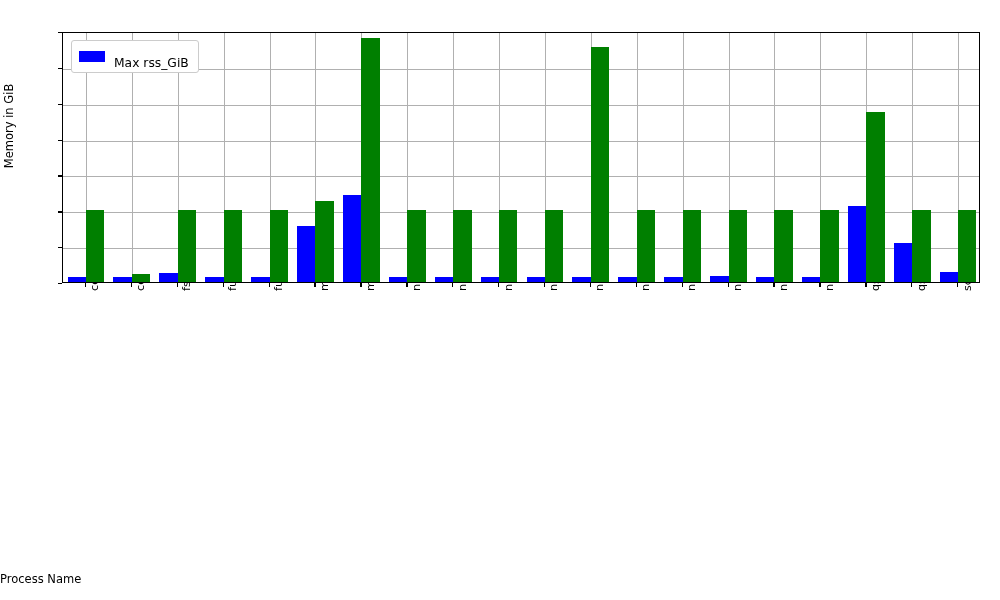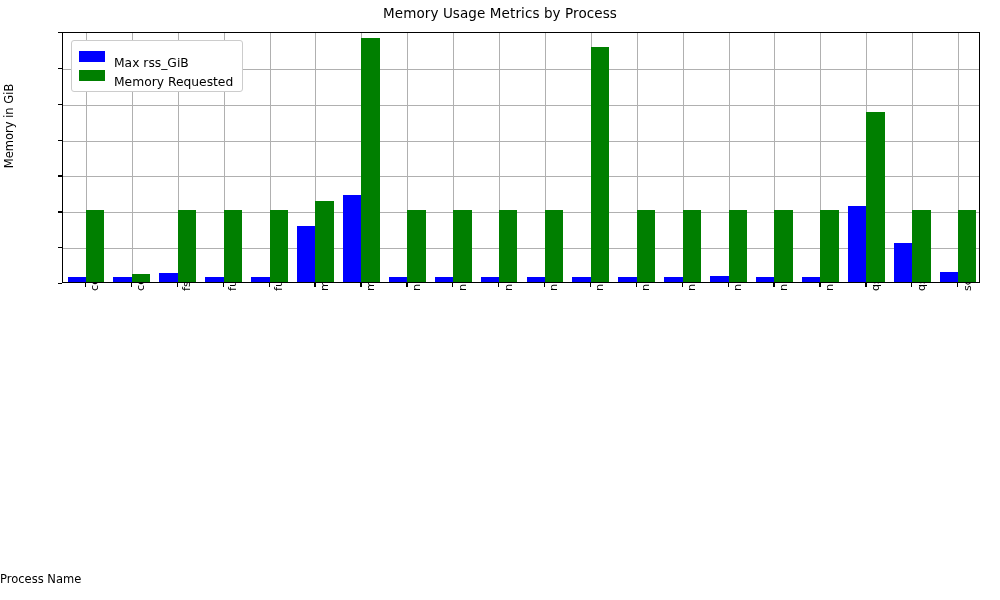--- a/index.html
+++ b/index.html
@@ -53,21 +53,20 @@
   }
   .legend-row{display:flex;align-items:center;height:19px;}
   .legend-swatch{width:26px;height:11px;margin-right:9px;}
   .legend-text{font-size:12.3px;white-space:nowrap;margin-top:13px;}
 </style>
 </head>
 <body>
 
 <div id="fig">
 
-  <div id="title">Memory Usage Metrics by Process</div>
 
   <div id="ylabel">
     <span>Memory in GiB</span>
   </div>
 
   <div id="yticks">
       <div class="ytick-mark" style="top: 283px; left: 58px;"></div>
       <div class="ytick-mark" style="top: 247.143px; left: 58px;"></div>
       <div class="ytick-mark" style="top: 211.286px; left: 58px;"></div>
       <div class="ytick-mark" style="top: 175.429px; left: 58px;"></div>
@@ -191,22 +190,18 @@
         <div class="bar series1" style="left: 849.15px; width: 18.36px; height: 71.7143px; background: rgb(0, 127, 0);"></div>
         <div class="bar series0" style="left: 876.69px; width: 18.36px; height: 10.04px; background: rgb(0, 0, 255);"></div>
         <div class="bar series1" style="left: 895.05px; width: 18.36px; height: 71.7143px; background: rgb(0, 127, 0);"></div>
       </div>
 
     <div id="legend">
       <div class="legend-row">
         <span class="legend-swatch" style="background: rgb(0, 0, 255);"></span>
         <span class="legend-text">Max rss_GiB</span>
       </div>
-      <div class="legend-row">
-        <span class="legend-swatch" style="background: rgb(0, 127, 0);"></span>
-        <span class="legend-text">Memory Requested</span>
-      </div>
     </div>
   </div>
 
   <div id="xlabel">Process Name</div>
 
 </div>
 
 </body></html>

